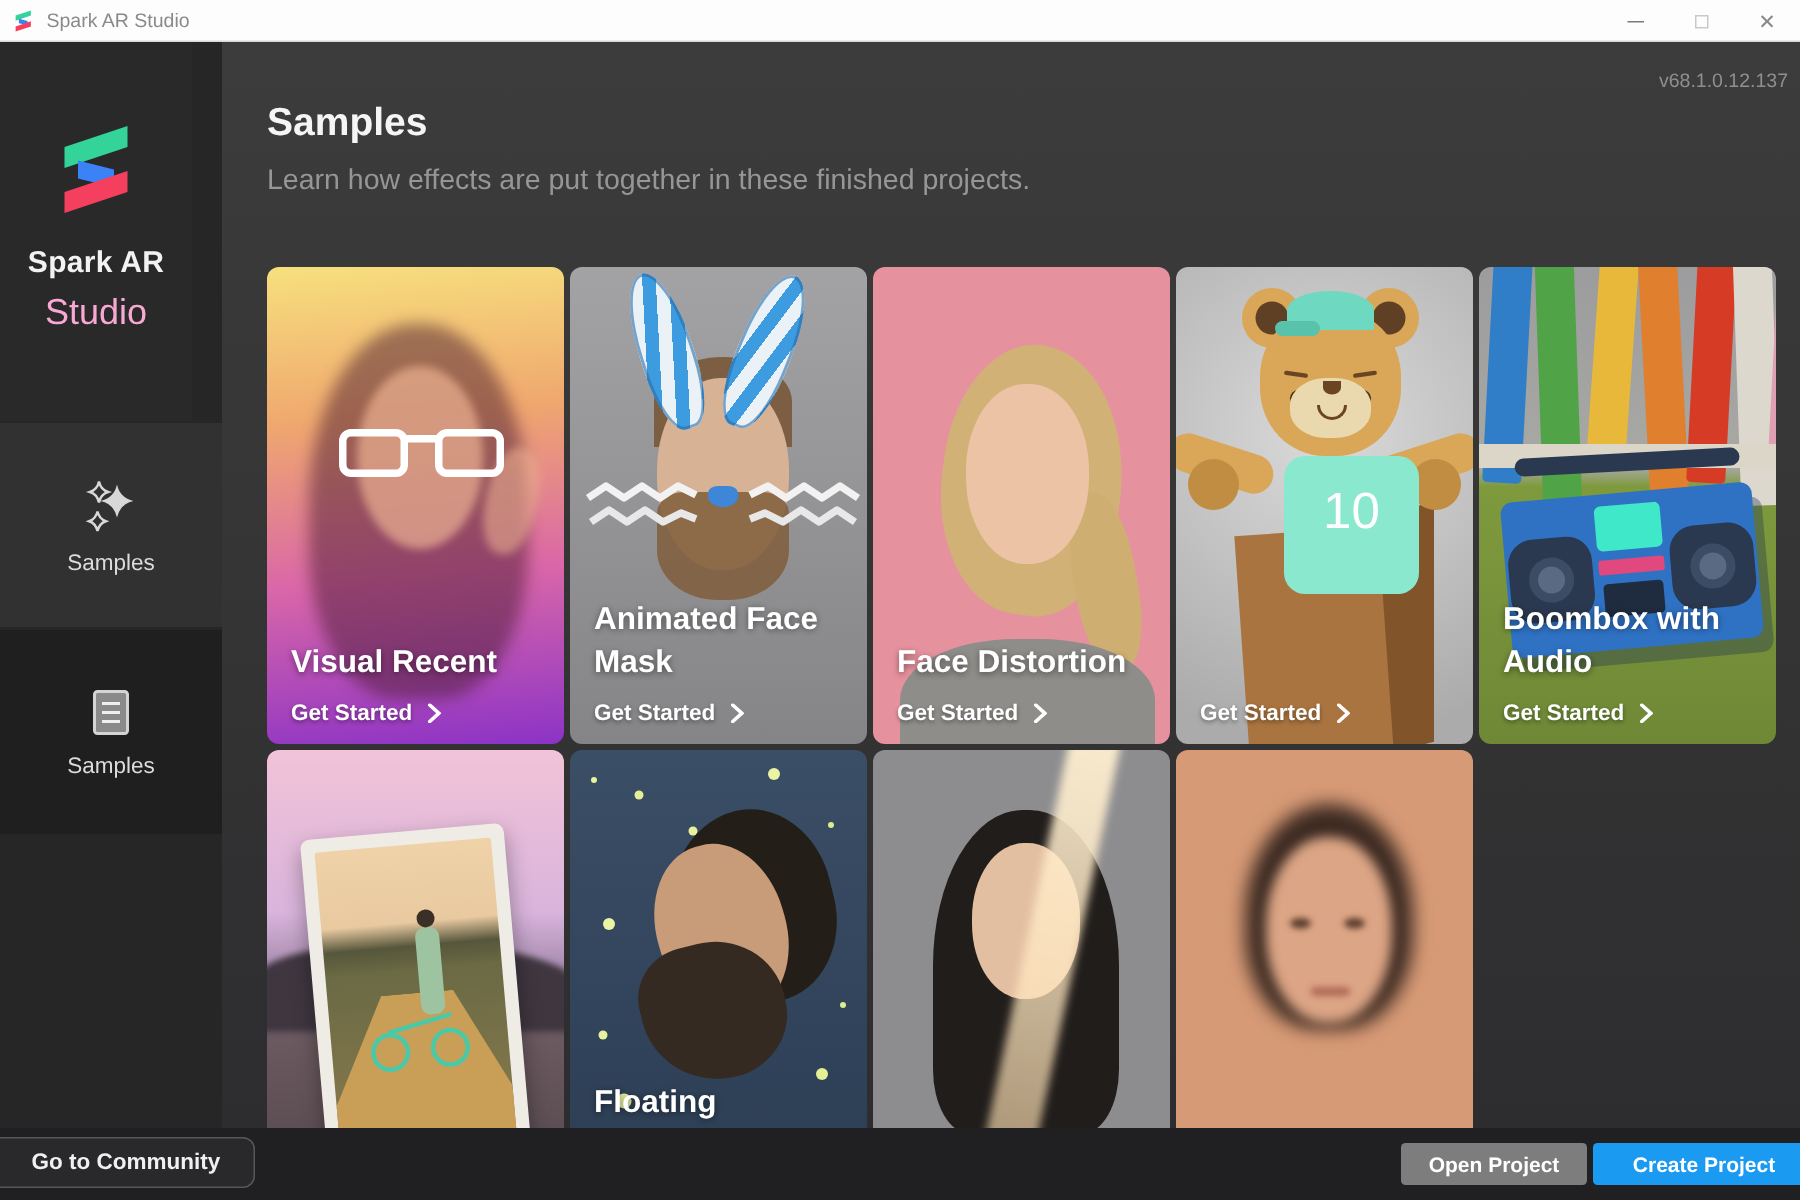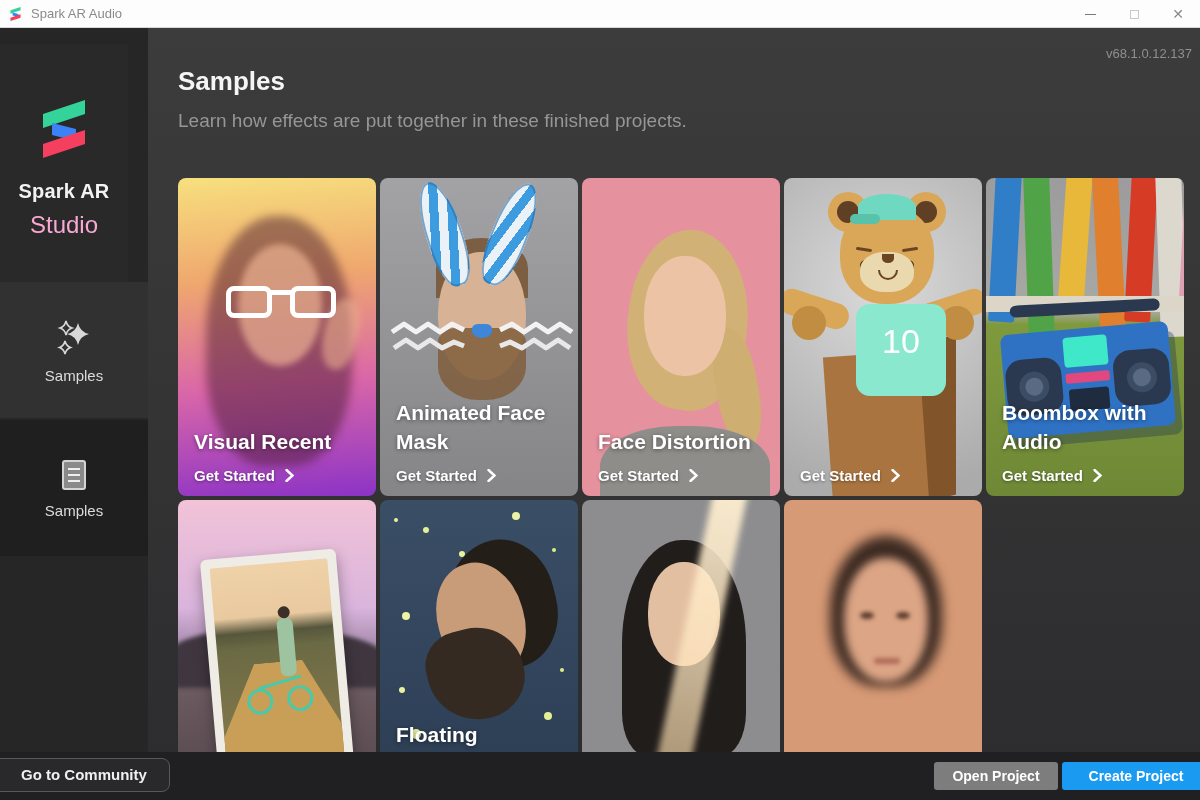--- a/index.html
+++ b/index.html
@@ -18,21 +18,21 @@
   .min-glyph { display:block; width:11px; height:1px; background:#7a7a7a; }
   .max-glyph { display:block; width:9px; height:9px; border:1px solid #c9c9c9; }
   .close-glyph { font-size:14px; color:#8a8a8a; line-height:1; }
 
   
   .app { position:absolute; left:0; top:28px; width:1200px; height:724px;
          background:linear-gradient(#3c3c3c, #2d2d2f); }
 
   
   .sidebar { position:absolute; left:0; top:0; width:148px; height:724px; background:#262626; }
-  .side-logo-section { position:absolute; left:0; top:16px; width:128px; height:253px;
+  .side-logo-section { position:absolute; left:0; top:0; width:128px; height:253px;
                        background:#292929; display:flex; flex-direction:column;
                        align-items:center; }
   .spark-logo { margin-top:52px; width:54px; height:66px; }
   .side-title { margin-top:18px; font-size:20px; font-weight:bold; color:#f2f2f2; letter-spacing:.2px; }
   .side-subtitle { margin-top:8px; font-size:24px; color:#f9a8d4; }
   .side-item { position:absolute; left:0; width:148px; height:136px;
                display:flex; flex-direction:column; align-items:center; justify-content:center;
                cursor:pointer; }
   .side-item.samples { top:254px; background:#313131; }
   .side-item.recent  { top:392px; background:#1f1f1f; }
@@ -228,21 +228,21 @@
 </style>
 </head>
 <body>
 
 <div class="titlebar">
   <svg class="titlebar-logo" viewBox="0 0 54 66">
     <polygon fill="#34d399" points="6,18 48,4 48,18 6,32"></polygon>
     <polygon fill="#3b82f6" points="15,27 39,33 39,45 15,39"></polygon>
     <polygon fill="#f43f5e" points="6,48 48,34 48,48 6,62"></polygon>
   </svg>
-  <span class="titlebar-title">Spark AR Audio</span>
+  <span class="titlebar-title">Spark AR Studio</span>
   <div class="win-controls">
     <div class="win-btn">
         <span class="min-glyph"></span>
       </div>
     <div class="win-btn">
         <span class="max-glyph"></span>
       </div>
     <div class="win-btn">
         <span class="close-glyph">✕</span>
       </div>

